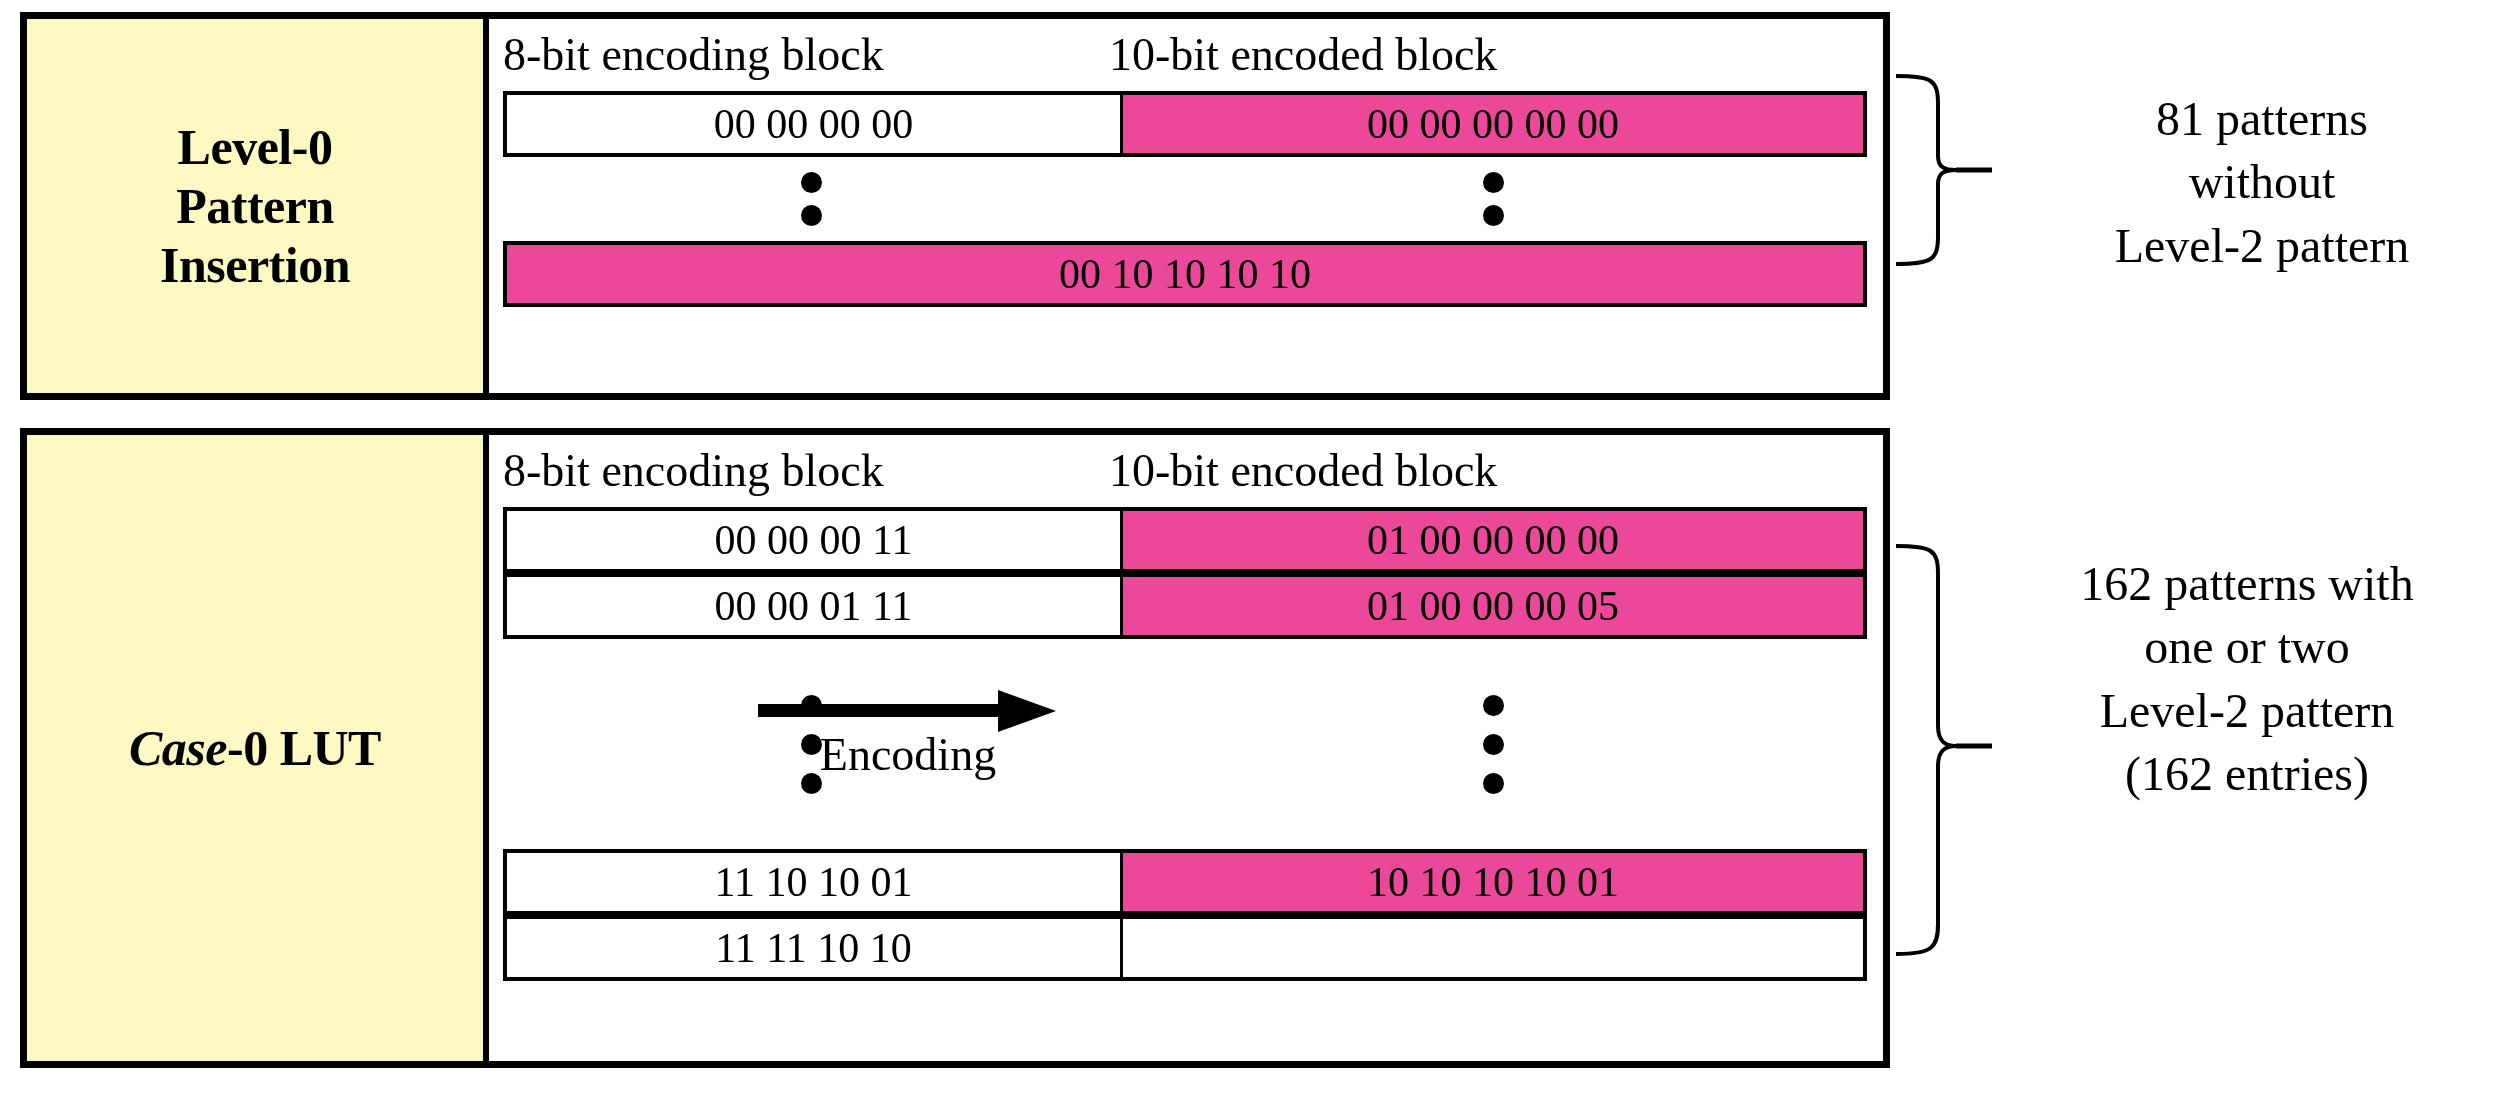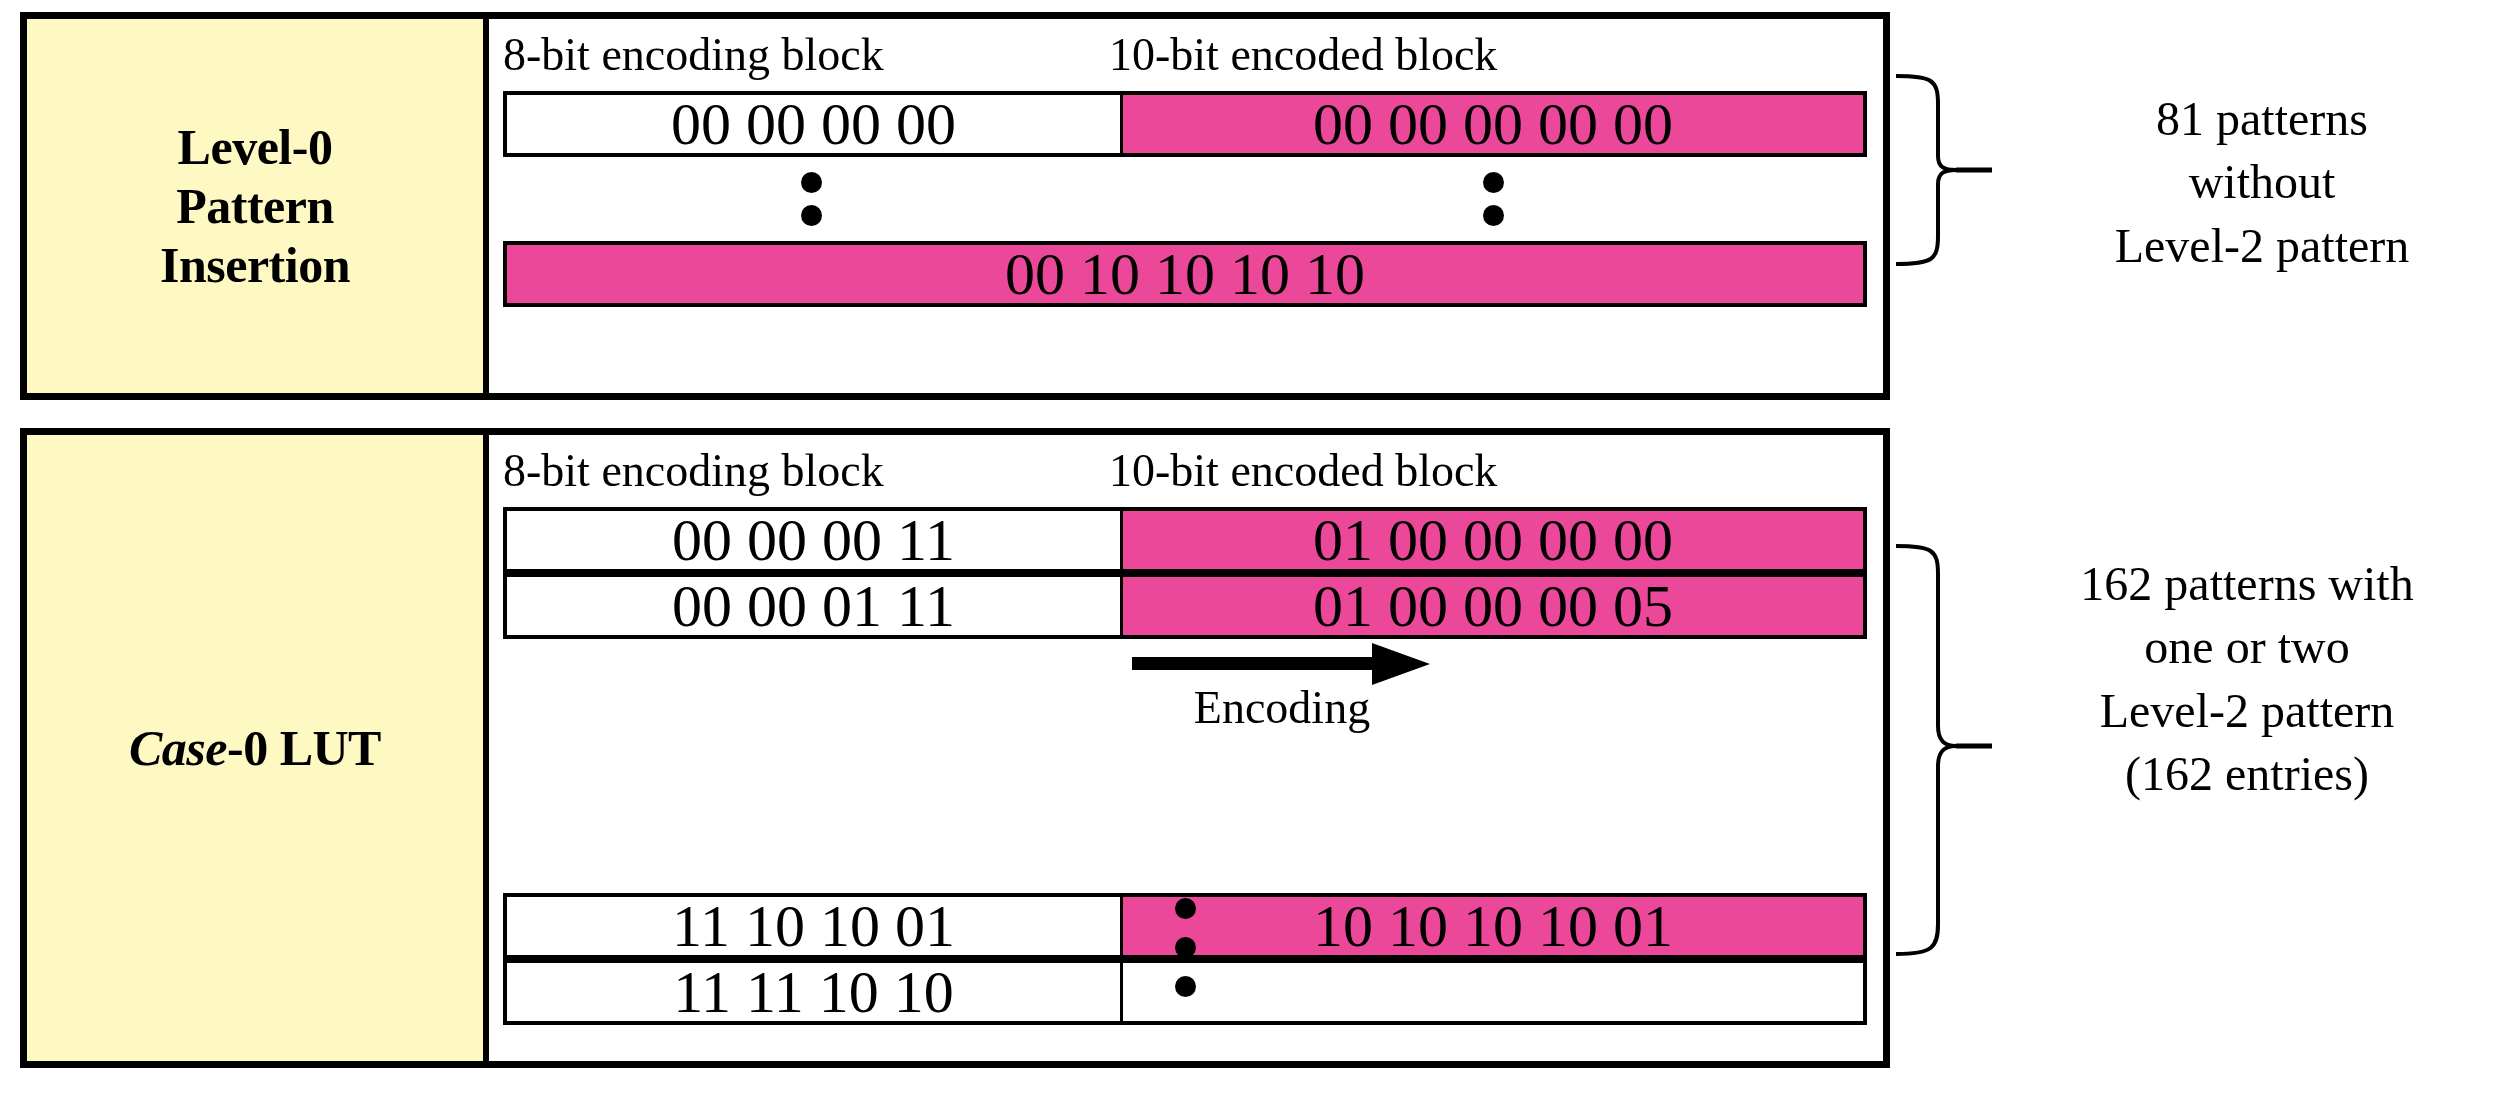--- a/index.html
+++ b/index.html
@@ -118,21 +118,21 @@
   }
   .row + .row {
     border-top-width: 4px;
     margin-top: -0px;
   }
   .cell {
     box-sizing: border-box;
     display: flex;
     align-items: center;
     justify-content: center;
-    font-size: 60px;
+    font-size: 42px;
     line-height: 1;
     white-space: nowrap;
   }
   .cell.left {
     flex: 0 0 616px;
     width: 616px;
     background: #ffffff;
     border-right: 3px solid #000;
   }
   .cell.right {
@@ -143,22 +143,21 @@
   
   .gap-band {
     position: relative;
     display: flex;
     flex-direction: row;
     align-items: center;
     height: 84px;
     background: #ffffff;
   }
   .gap-band.tall {
-    height: 254px;
-    flex-direction: column;
+    height: 210px;
   }
   .gap-col {
     position: relative;
     display: flex;
     flex-direction: column;
     align-items: center;
     justify-content: center;
   }
   .gap-col.left {
     flex: 0 0 616px;

